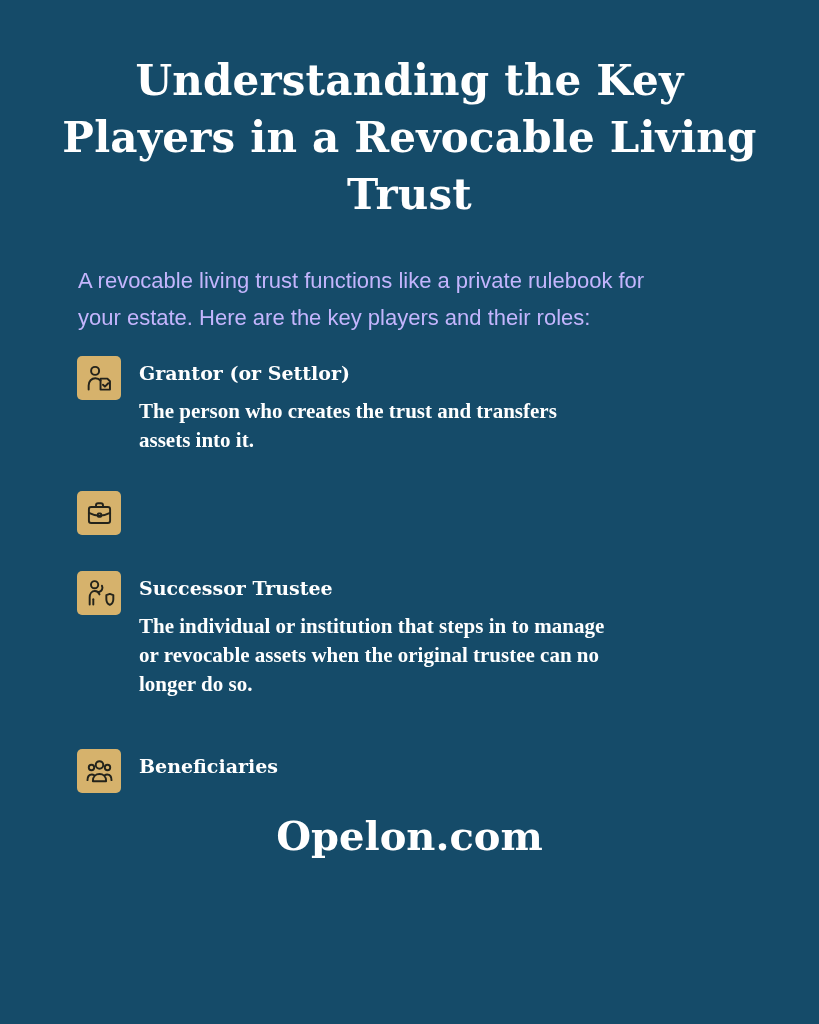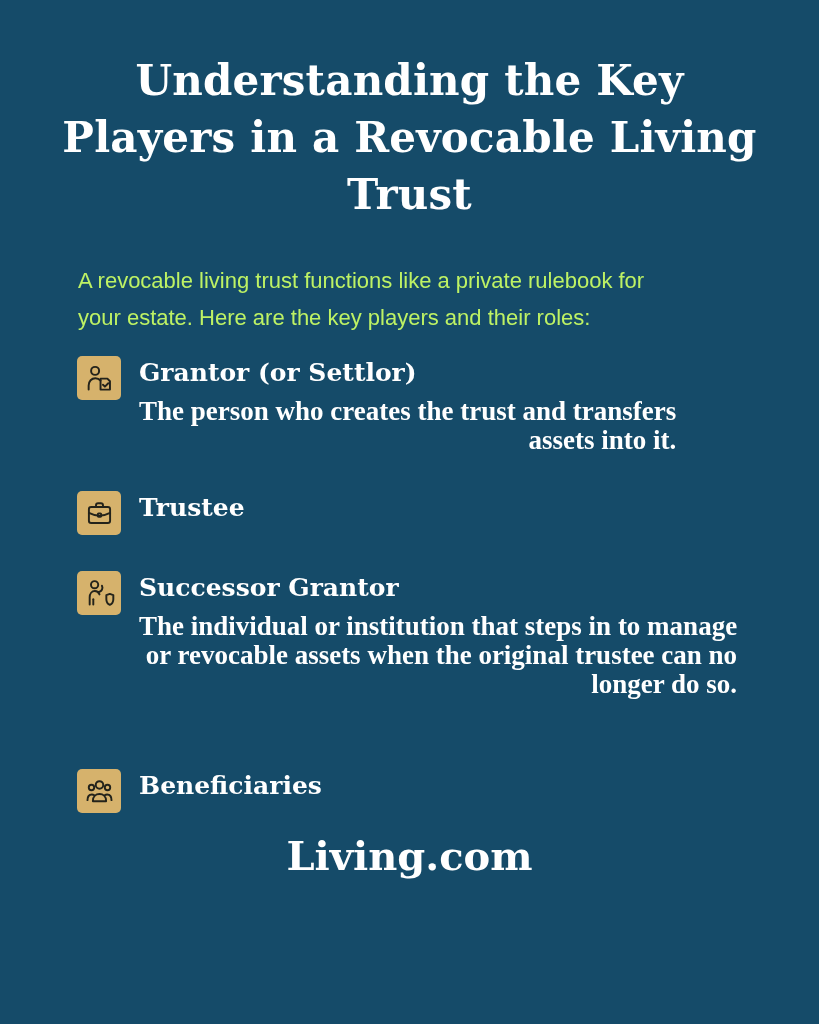--- a/index.html
+++ b/index.html
@@ -25,33 +25,33 @@
     line-height: 57px;
     white-space: pre-line;
     letter-spacing: 0.2px;
   }
   .intro {
     margin: 39px 78px 0;
     font-family: "Liberation Sans", "DejaVu Sans", sans-serif;
     font-weight: 400;
     font-size: 22px;
     line-height: 37px;
-    color: #bef264;
+    color: #c4b5fd;
     white-space: pre-line;
   }
   .sections {
     margin: 20px 40px 0 77px;
   }
   .item {
     display: flex;
     align-items: flex-start;
     gap: 18px;
   }
   .item + .item { margin-top: 36px; }
-  .item.gap-lg { margin-top: 70px; }
+  .item.gap-lg { margin-top: 50px; }
   .icon-box {
     flex: 0 0 auto;
     width: 44px;
     height: 44px;
     background: #D6B26C;
     border-radius: 5px;
     display: flex;
     align-items: center;
     justify-content: center;
   }
@@ -62,31 +62,30 @@
     stroke-width: 1.5;
     fill: none;
     stroke-linecap: round;
     stroke-linejoin: round;
   }
   .item-text { max-width: 650px; }
   .item-title {
     margin-top: 2px;
     font-family: "DejaVu Serif", serif;
     font-weight: 700;
-    font-size: 25px;
+    font-size: 19px;
     line-height: 30px;
   }
   .item-desc {
     margin-top: 9px;
     font-family: "Liberation Serif", "DejaVu Serif", serif;
     font-weight: 700;
-    font-size: 27px;
+    font-size: 21px;
     line-height: 29px;
     white-space: pre-line;
-    text-align: right;
   }
   .footer {
     margin-top: 16px;
     text-align: center;
     font-family: "DejaVu Serif", serif;
     font-weight: 700;
     font-size: 40px;
     line-height: 54px;
   }
 </style>
@@ -123,36 +122,35 @@
     <section class="item">
       <div class="icon-box">
         <svg viewBox="0 0 24 24">
           <path d="M9.3 7V5.6c0-.9.7-1.6 1.6-1.6h2.2c.9 0 1.6.7 1.6 1.6V7"></path>
           <rect x="3.8" y="7" width="16.4" height="12.4" rx="1.8"></rect>
           <path d="M3.8 11.6c2.7 1.4 5.4 2.1 8.2 2.1s5.5-.7 8.2-2.1"></path>
           <rect x="10.7" y="11.9" width="2.6" height="2.6" rx="0.6"></rect>
         </svg>
       </div>
       <div class="item-text">
-        <h2 class="item-title">Trustee</h2>
       </div>
     </section>
 
     <section class="item">
       <div class="icon-box">
         <svg viewBox="0 0 24 24">
           <circle cx="8.2" cy="5.2" r="2.8"></circle>
           <path d="M4.4 20.6v-5.6c0-3 1.7-4.9 4-4.9 1.7 0 3 1 3.6 2.6"></path>
           <path d="M7.2 20.6v-4.1"></path>
           <path d="M10.9 11c1.9-.3 3.2-1.6 3.4-3.5l-.4-1.5"></path>
           <path d="M17.3 13.2l2.7-.9 2.7.9v3.2c0 2.1-1.1 3.7-2.7 4.4-1.6-.7-2.7-2.3-2.7-4.4z"></path>
         </svg>
       </div>
       <div class="item-text">
-        <h2 class="item-title">Successor Grantor</h2>
+        <h2 class="item-title">Successor Trustee</h2>
         <p class="item-desc">The individual or institution that steps in to manage
 or revocable assets when the original trustee can no
 longer do so.</p>
       </div>
     </section>
 
     <section class="item gap-lg">
       <div class="icon-box">
         <svg viewBox="0 0 24 24">
           <circle cx="12" cy="6.9" r="2.9"></circle>
@@ -163,15 +161,15 @@
           <path d="M21.3 18.7c0-2.7-1.4-4.4-3.4-4.4-.7 0-1.3.2-1.9.6"></path>
         </svg>
       </div>
       <div class="item-text">
         <h2 class="item-title">Beneficiaries</h2>
       </div>
     </section>
 
   </div>
 
-  <div class="footer">Living.com</div>
+  <div class="footer">Opelon.com</div>
 
 </div>
 
 </body></html>

